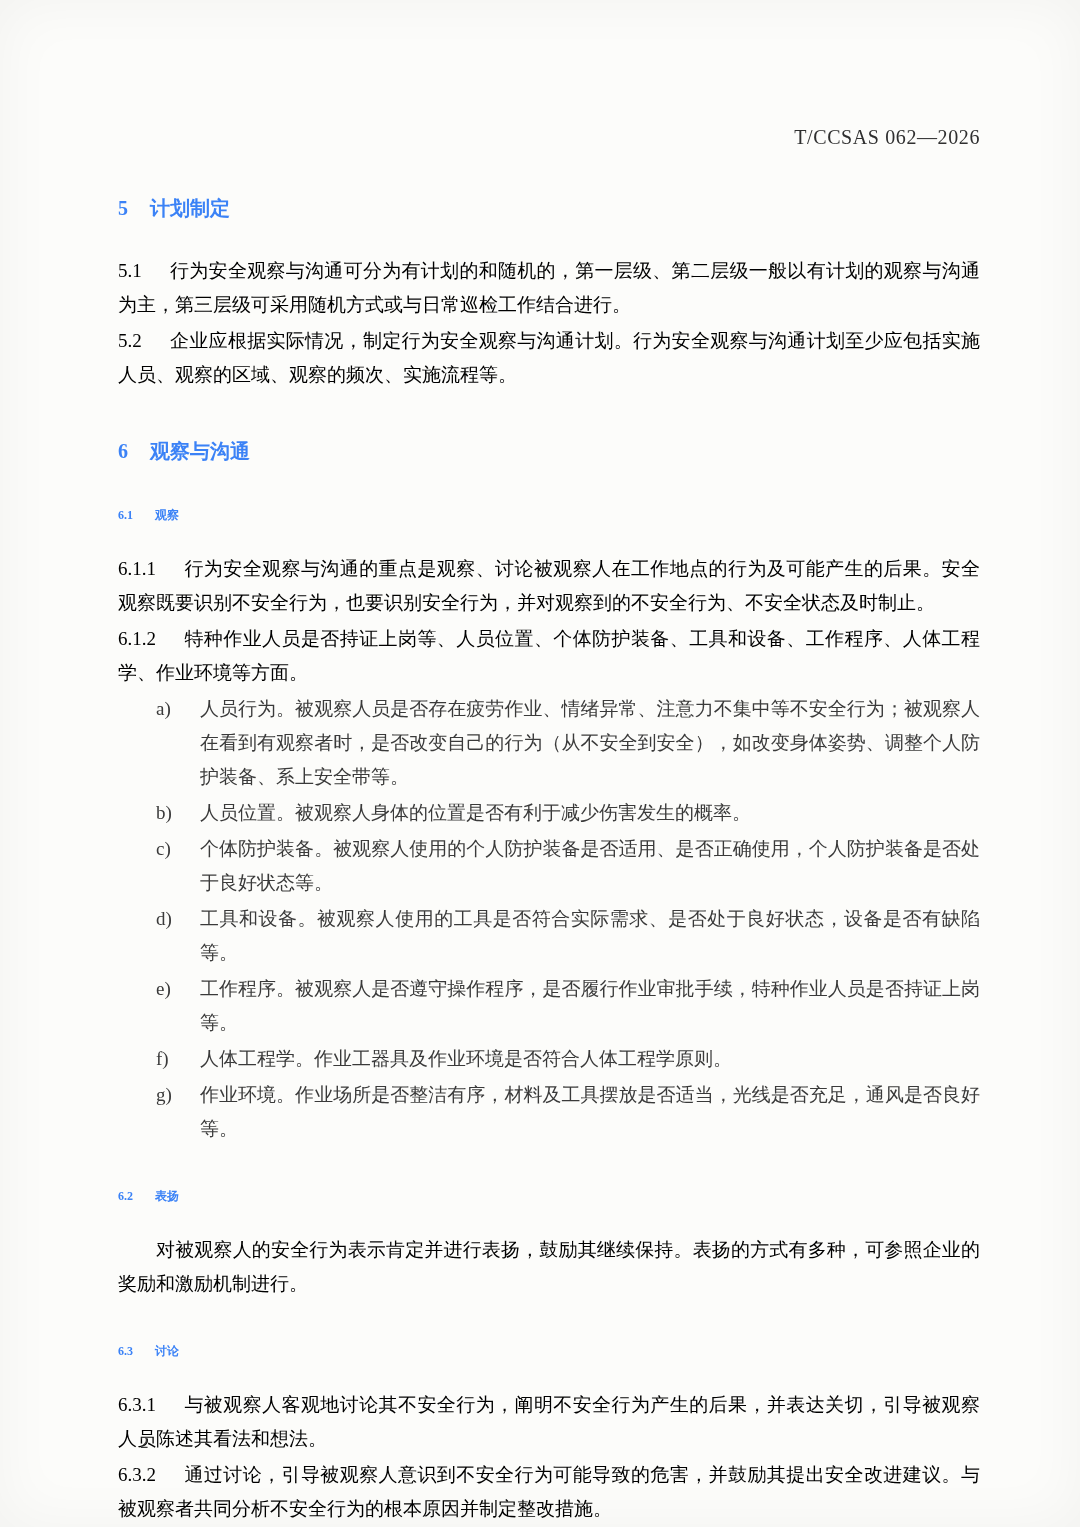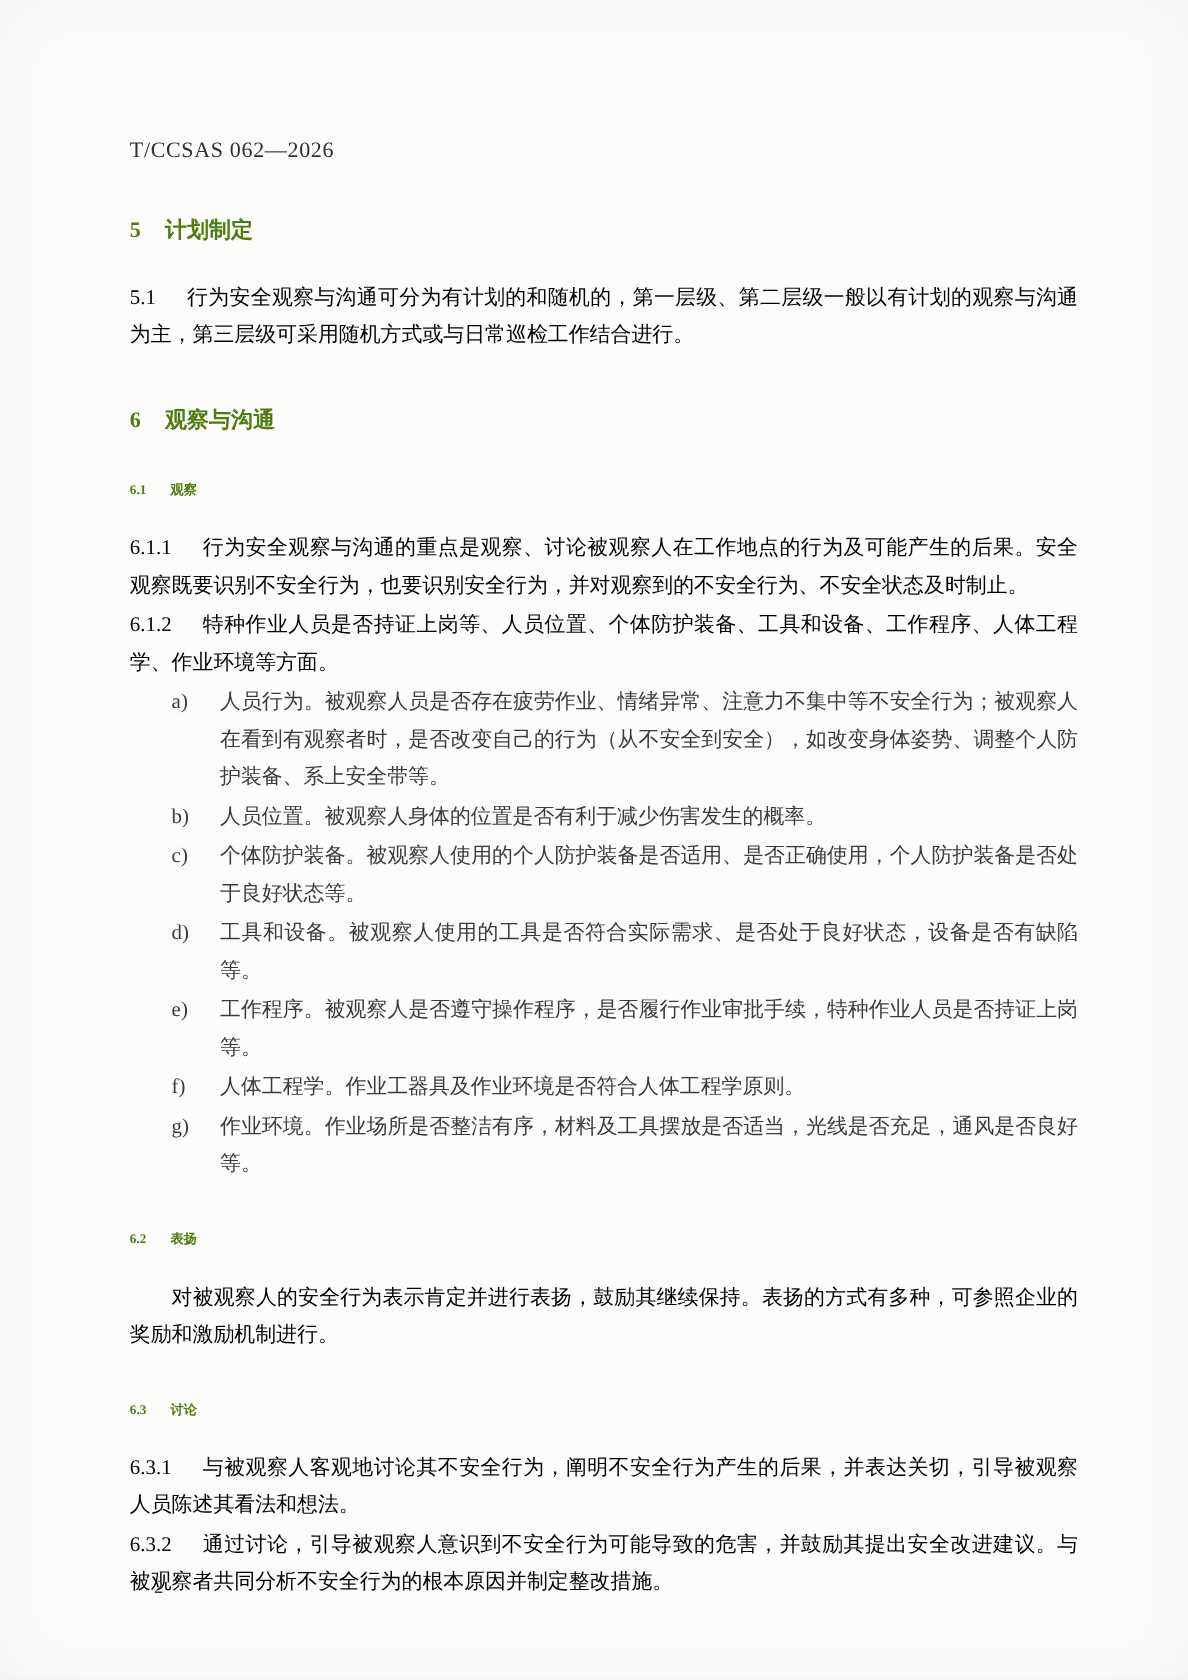--- a/index.html
+++ b/index.html
@@ -18,27 +18,28 @@
     box-shadow: inset 0 0 60px rgba(0,0,0,0.045);
     padding: 126px 100px 0 118px;
     color: #3a3a3a;
     overflow: hidden;
   }
   .doc-header {
     font-size: 20px;
     letter-spacing: 0.6px;
     color: #2f2f2f;
     margin-bottom: 24px;
+    text-align: right;
   }
   .content {
     width: 862px;
   }
   .sec-heading {
     font-weight: bold;
-    color: #4d7c0f;
+    color: #3b82f6;
   }
   .sec-heading.lvl1 {
     font-size: 20px;
     margin: 46px 0 32px;
   }
   .sec-heading.lvl2 {
     font-size: 12px;
     margin: 42px 0 28px;
   }
   .sec-heading .num { margin-right: 22px; }
@@ -81,20 +82,23 @@
   <section class="content">
 
     <div class="sec-heading lvl1">
       <span class="num">5</span><span class="ttl">计划制定</span>
     </div>
 
     <p class="para">
       <span class="pnum">5.1</span><span>行为安全观察与沟通可分为有计划的和随机的，第一层级、第二层级一般以有计划的观察与沟通为主，第三层级可采用随机方式或与日常巡检工作结合进行。</span>
     </p>
 
+    <p class="para">
+      <span class="pnum">5.2</span><span>企业应根据实际情况，制定行为安全观察与沟通计划。行为安全观察与沟通计划至少应包括实施人员、观察的区域、观察的频次、实施流程等。</span>
+    </p>
 
     <div class="sec-heading lvl1">
       <span class="num">6</span><span class="ttl">观察与沟通</span>
     </div>
 
     <div class="sec-heading lvl2">
       <span class="num">6.1</span><span class="ttl">观察</span>
     </div>
 
     <p class="para">

